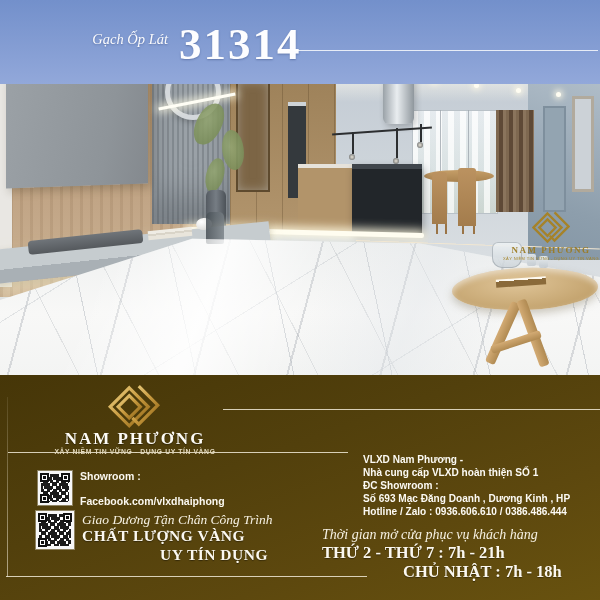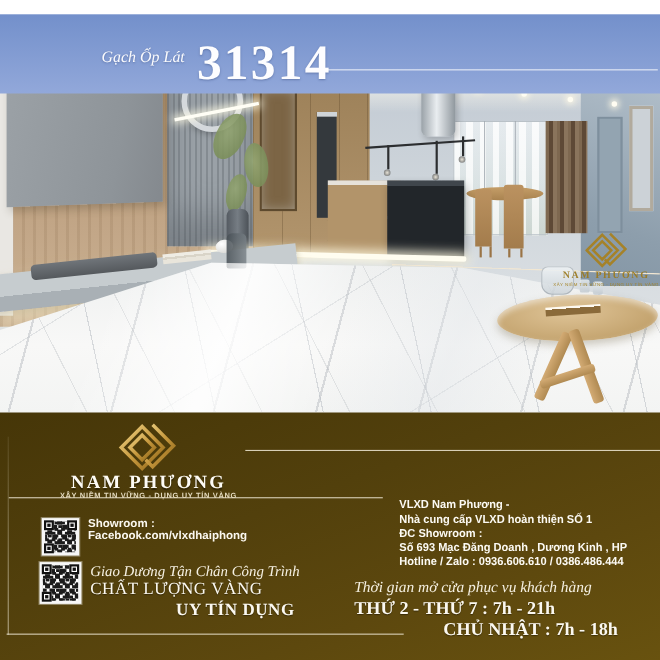--- a/index.html
+++ b/index.html
@@ -1,20 +1,20 @@
 <!DOCTYPE html>
 <html><head>
 <meta charset="utf-8">
 <style>
   html,body{margin:0;padding:0;background:#fff;}
   .canvas{position:relative;width:600px;height:600px;overflow:hidden;
           font-family:"Liberation Sans","DejaVu Sans",sans-serif;}
 
   
-  .header{position:absolute;left:0;top:13px;width:600px;height:72px;
+  .header{position:absolute;left:0;top:0;width:600px;height:84px;
           background:linear-gradient(180deg,#7390cb 0%,#849dd3 55%,#92a8da 100%);z-index:10;}
   .ptype{position:absolute;top:31px;left:0;width:168px;text-align:right;color:#fbfbfd;
          font-family:"Liberation Serif","DejaVu Serif",serif;font-style:italic;
          font-size:14.5px;line-height:16px;text-shadow:0 1px 2px rgba(40,60,110,.4);}
   .pcode{position:absolute;top:21px;left:179px;color:#fdfdff;
          font-family:"Liberation Serif","DejaVu Serif",serif;font-weight:bold;
          font-size:45px;line-height:46px;letter-spacing:2px;text-shadow:0 1px 2px rgba(40,60,110,.4);}
   .hrule{position:absolute;top:50px;left:294px;right:2px;height:1px;background:rgba(255,255,255,.8);}
 
   
@@ -141,24 +141,24 @@
   .qr{background:#f7f7f7;z-index:2;box-shadow:0 0 0 1px rgba(255,255,255,.35);}
   .qr::before{content:"";position:absolute;inset:3px;
       background:repeating-conic-gradient(#1b1b1b 0% 25%,rgba(0,0,0,0) 0% 50%) 0 0/6px 6px,
                  repeating-conic-gradient(#1b1b1b 0% 25%,rgba(0,0,0,0) 0% 50%) 2px 3px/9px 9px,#fff;}
   .qr i{position:absolute;width:9px;height:9px;border:2px solid #111;background:#fff;box-sizing:border-box;z-index:2;}
   .qr i::after{content:"";position:absolute;inset:1px;background:#111;}
   .qr .tl{top:2px;left:2px}.qr .tr{top:2px;right:2px}.qr .bl{bottom:2px;left:2px}
   .qr-fan{left:38px;top:96px;width:34px;height:34px;}
   .qr-del{left:36px;top:136px;width:38px;height:38px;}
   .fan-label{left:80px;top:95px;font-weight:bold;font-size:10.5px;line-height:12px;color:#fbf8f0;}
-  .fan-url{left:80px;top:106px;font-weight:bold;font-size:10.5px;color:#fbf8f0;}
+  .fan-url{left:80px;top:120px;font-weight:bold;font-size:10.5px;color:#fbf8f0;}
   .del-1{left:82px;top:137px;font-family:"Liberation Serif","DejaVu Serif",serif;font-style:italic;
       font-size:13.5px;color:#f6f1e3;}
-  .del-2{left:82px;top:152px;font-family:"Liberation Serif","DejaVu Serif",serif;font-weight:normal;
+  .del-2{left:82px;top:152px;font-family:"Liberation Serif","DejaVu Serif",serif;font-weight:bold;
       font-size:15.5px;letter-spacing:.5px;color:#fbf8f0;text-shadow:0 1px 1px rgba(0,0,0,.4);}
   .del-3{left:82px;top:171px;width:186px;text-align:right;font-family:"Liberation Serif","DejaVu Serif",serif;
       font-weight:bold;font-size:15.5px;letter-spacing:.5px;color:#fbf8f0;text-shadow:0 1px 1px rgba(0,0,0,.4);}
   .coline{left:363px;font-weight:bold;font-size:10.5px;color:#fcfaf4;white-space:nowrap;
       transform:scaleX(.96);transform-origin:0 0;}
   .hours-intro{left:322px;top:152px;font-family:Liberation Serif, serif;font-style:italic;
       font-size:14px;color:#f6f1e3;}
   .hours-week{left:322px;top:168px;font-family:"Liberation Serif","DejaVu Serif",serif;font-weight:bold;
       font-size:16.5px;color:#fbf8f0;text-shadow:0 1px 1px rgba(0,0,0,.4);}
   .hours-sun{left:403px;top:187px;font-family:"Liberation Serif","DejaVu Serif",serif;font-weight:bold;

